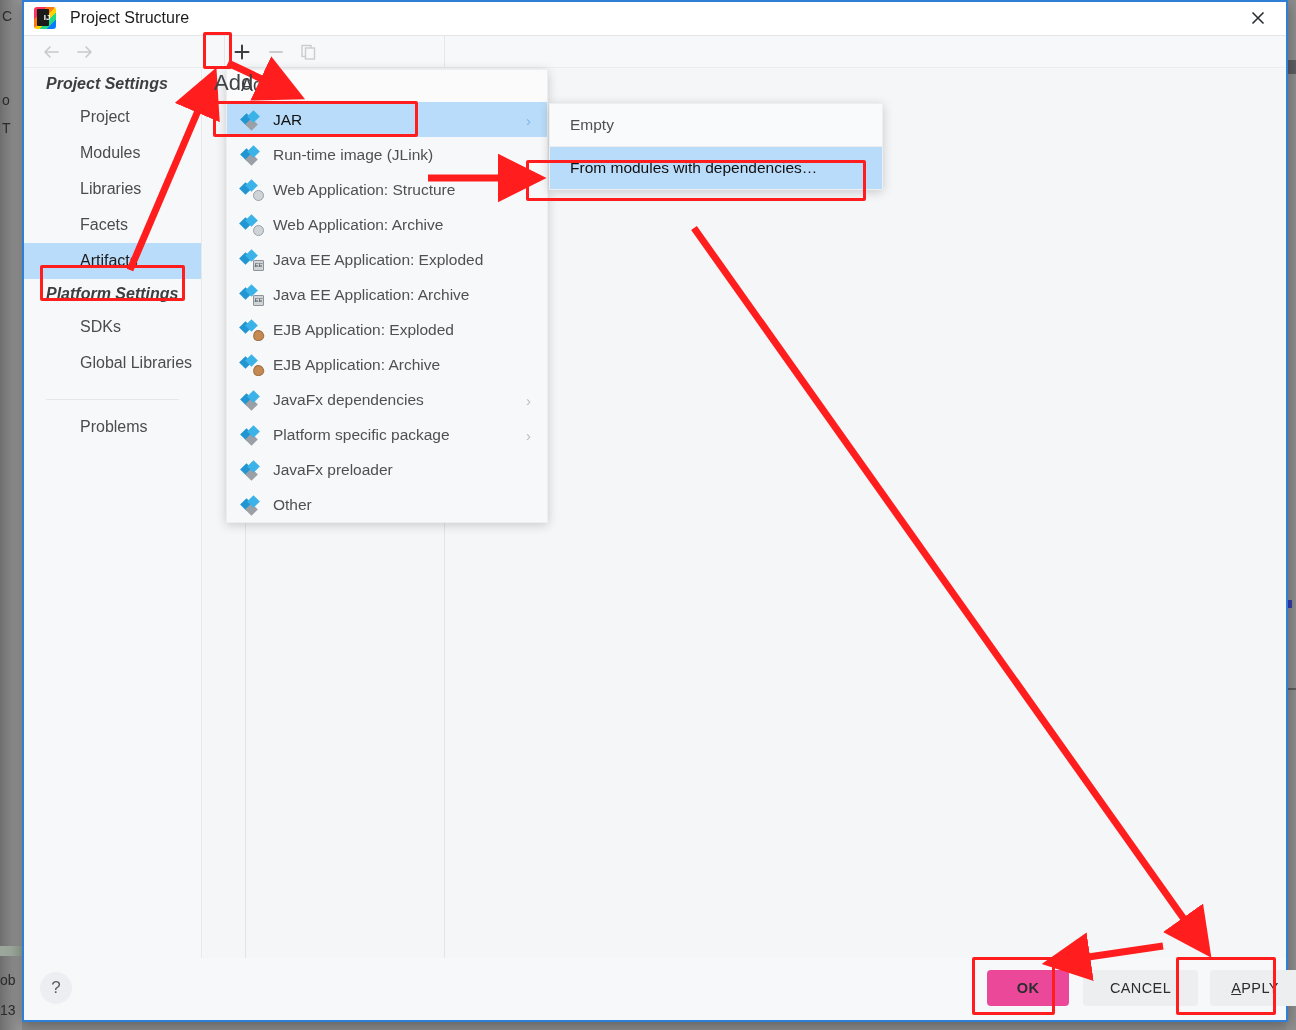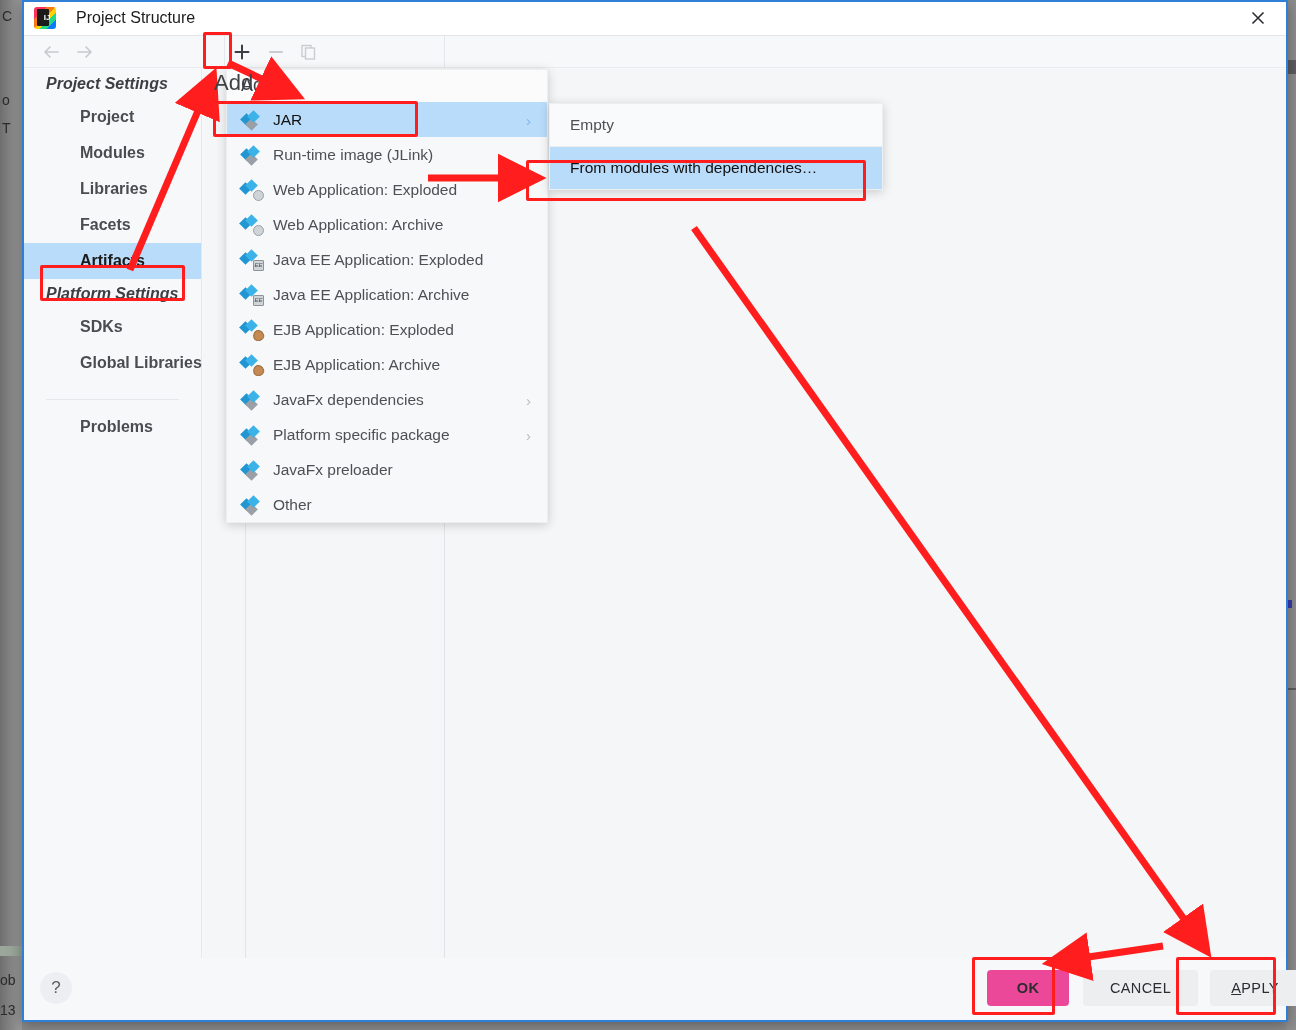--- a/index.html
+++ b/index.html
@@ -60,21 +60,21 @@
   #app-icon .ij-inner{
     position:absolute; left:3px; top:2px; width:12px; height:17px;
     background:#1a1a1a; border-radius:1px;
   }
   #app-icon .ij-txt{
     position:absolute; left:3px; top:2px; width:20px; height:17px;
     color:#fff; font-size:8px; font-weight:bold; line-height:17px;
     text-align:center; font-family:"Liberation Sans", sans-serif;
   }
   #title-text {
-    margin-left: 20px;
+    margin-left: 14px;
     font-size: 16px; color: #1c1c1c;
   }
   #close-btn {
     position: absolute; right: 0; top: 0;
     width: 56px; height: 36px;
     display: flex; align-items: center; justify-content: center;
     cursor: pointer;
   }
   #close-btn svg { display: block; }
 
@@ -117,21 +117,20 @@
   .side-group {
     font-size: 16px; font-weight: bold; color: #3c3f41;
     padding: 6px 0 6px 22px;
     font-style: italic;
   }
   .side-item {
     font-size: 16px; color: #4a4d50;
     padding: 9px 0 9px 56px;
     white-space: nowrap;
     cursor: pointer;
-    font-weight: bold;
   }
   .side-item.selected { background: #b9dcfa; color:#1b1b1b; }
   #side-divider {
     height: 1px; background: #e6e7ea; margin: 18px 22px 0 22px;
   }
 
   
   #content {
     position: absolute; left: 179px; top: 69px;
     width: 1083px; height: 889px;
@@ -357,21 +356,21 @@
       </span>
       <span>Run-time image (JLink)</span>
     </div>
 
     <div class="m-item">
       <span class="m-icon">
         <i class="dia dblue" style="left:0px;top:3px;"></i>
         <i class="dia blue" style="left:6px;top:0px;"></i>
         <i class="ic-badge badge-globe"></i>
       </span>
-      <span>Web Application: Exploded</span>
+      <span>Web Application: Structure</span>
     </div>
 
     <div class="m-item">
       <span class="m-icon">
         <i class="dia dblue" style="left:0px;top:3px;"></i>
         <i class="dia blue" style="left:6px;top:0px;"></i>
         <i class="ic-badge badge-globe"></i>
       </span>
       <span>Web Application: Archive</span>
     </div>

